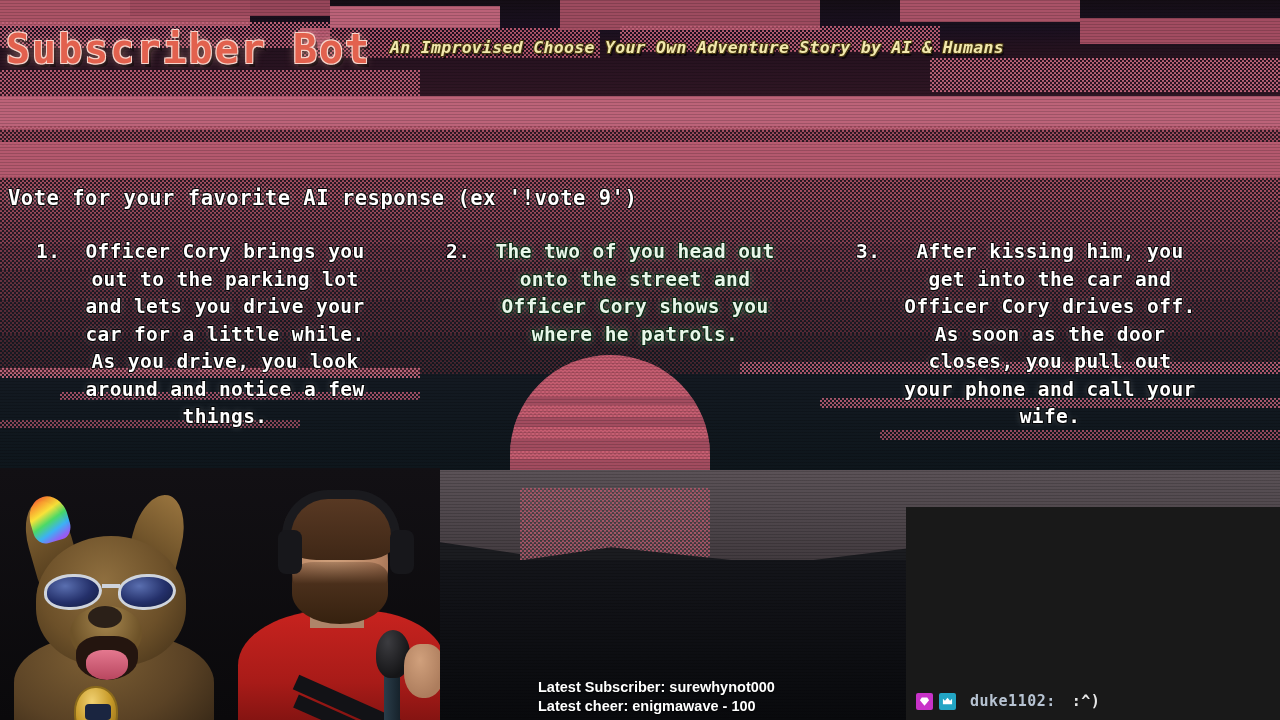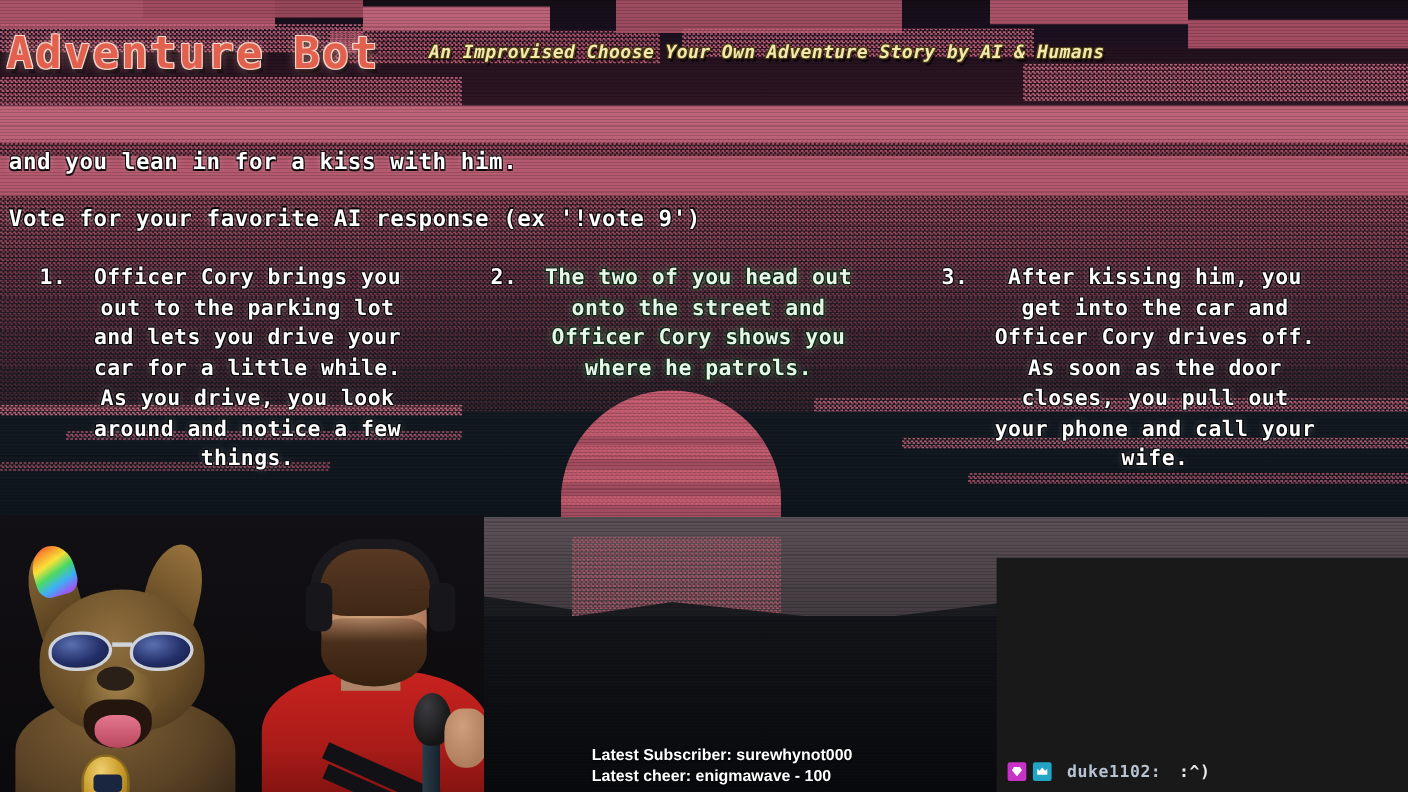--- a/index.html
+++ b/index.html
@@ -356,25 +356,24 @@
     <div class="water"></div>
     <div class="water-glow"></div>
     <div class="mountain" style="left:0;    top:500px; width:520px; height:90px; clip-path:polygon(0 100%,0 46%,18% 22%,34% 40%,52% 14%,72% 36%,100% 60%,100% 100%);"></div>
     <div class="mountain" style="left:480px;top:520px; width:820px; height:80px; clip-path:polygon(0 100%,0 58%,16% 34%,36% 56%,58% 28%,80% 52%,100% 40%,100% 100%);"></div>
     <div class="ground"></div>
 
     <div class="scanlines"></div>
   </div>
 
   <div id="header">
-    <div id="title">Adventure Bot</div>
+    <div id="title">Subscriber Bot</div>
     <div id="subtitle">An Improvised Choose Your Own Adventure Story by AI &amp; Humans</div>
   </div>
 
-  <div class="story-line" id="last-action-2">and you lean in for a kiss with him.</div>
   <div class="story-line" id="vote-prompt">Vote for your favorite AI response (ex '!vote 9')</div>
 
   <div class="option white" id="option-1">
     <span class="opt-num">1.</span>
     <div class="opt-body">Officer Cory brings you out to the parking lot and lets you drive your car for a little while. As you drive, you look around and notice a few things.</div>
   </div>
 
   <div class="option green" id="option-2">
     <span class="opt-num">2.</span>
     <div class="opt-body">The two of you head out onto the street and Officer Cory shows you where he patrols.</div>

